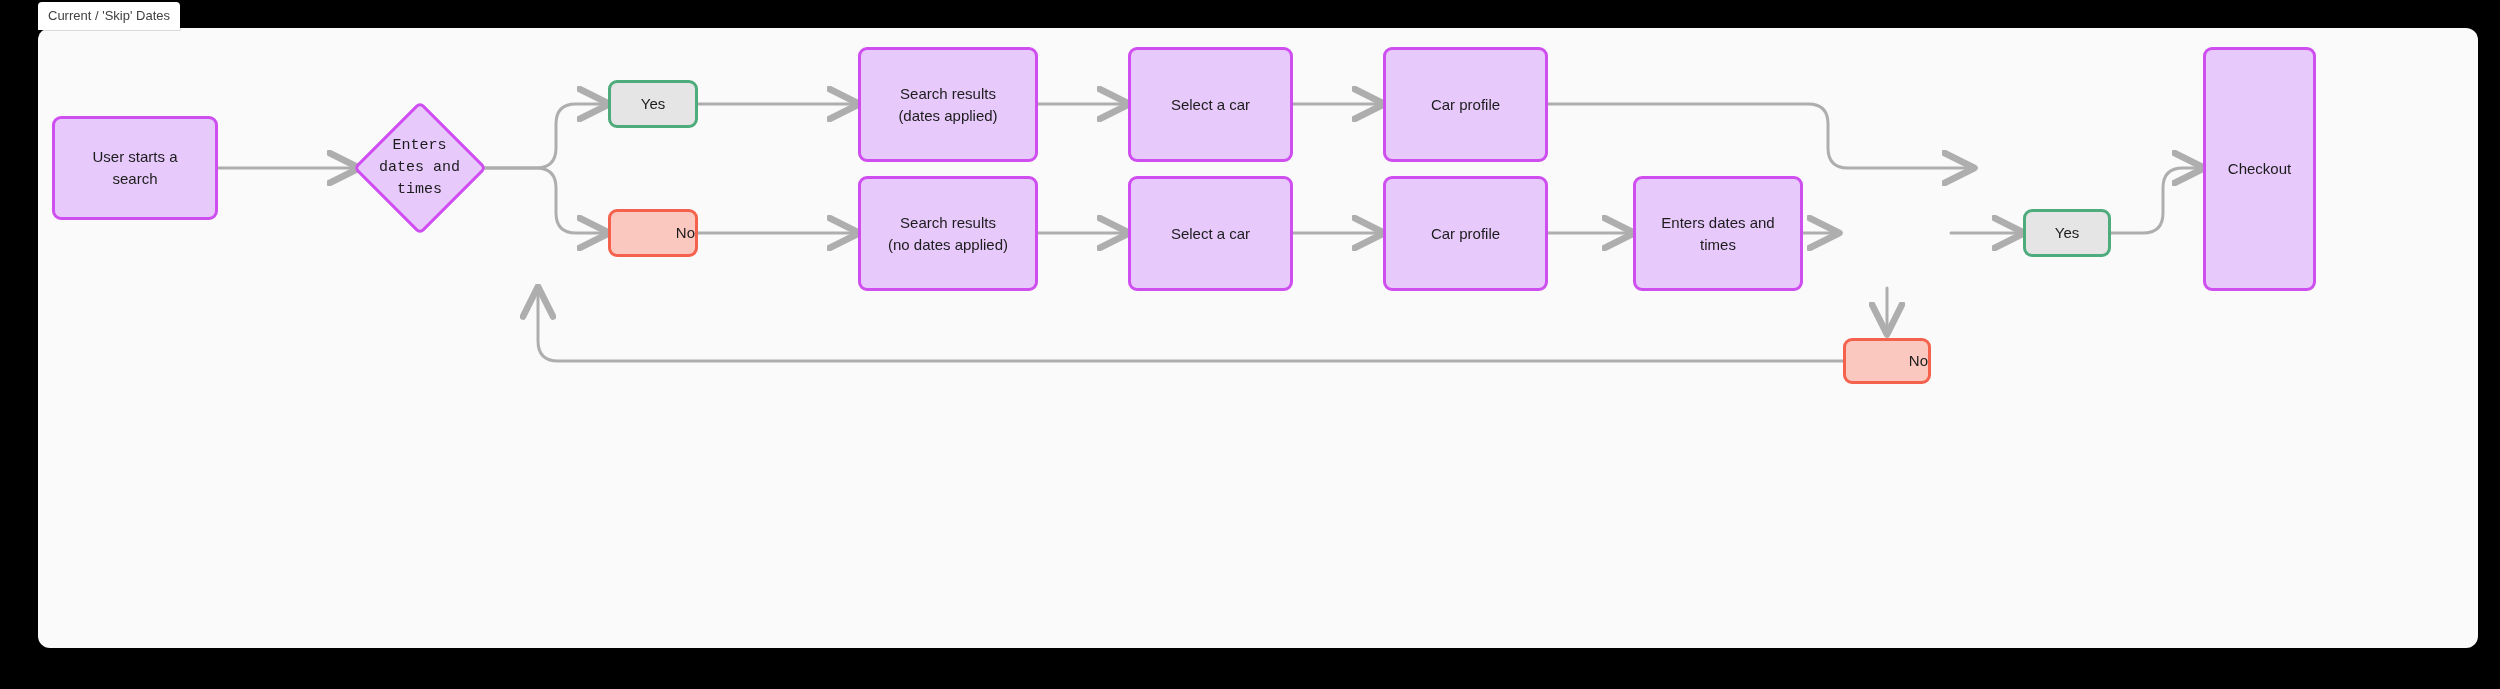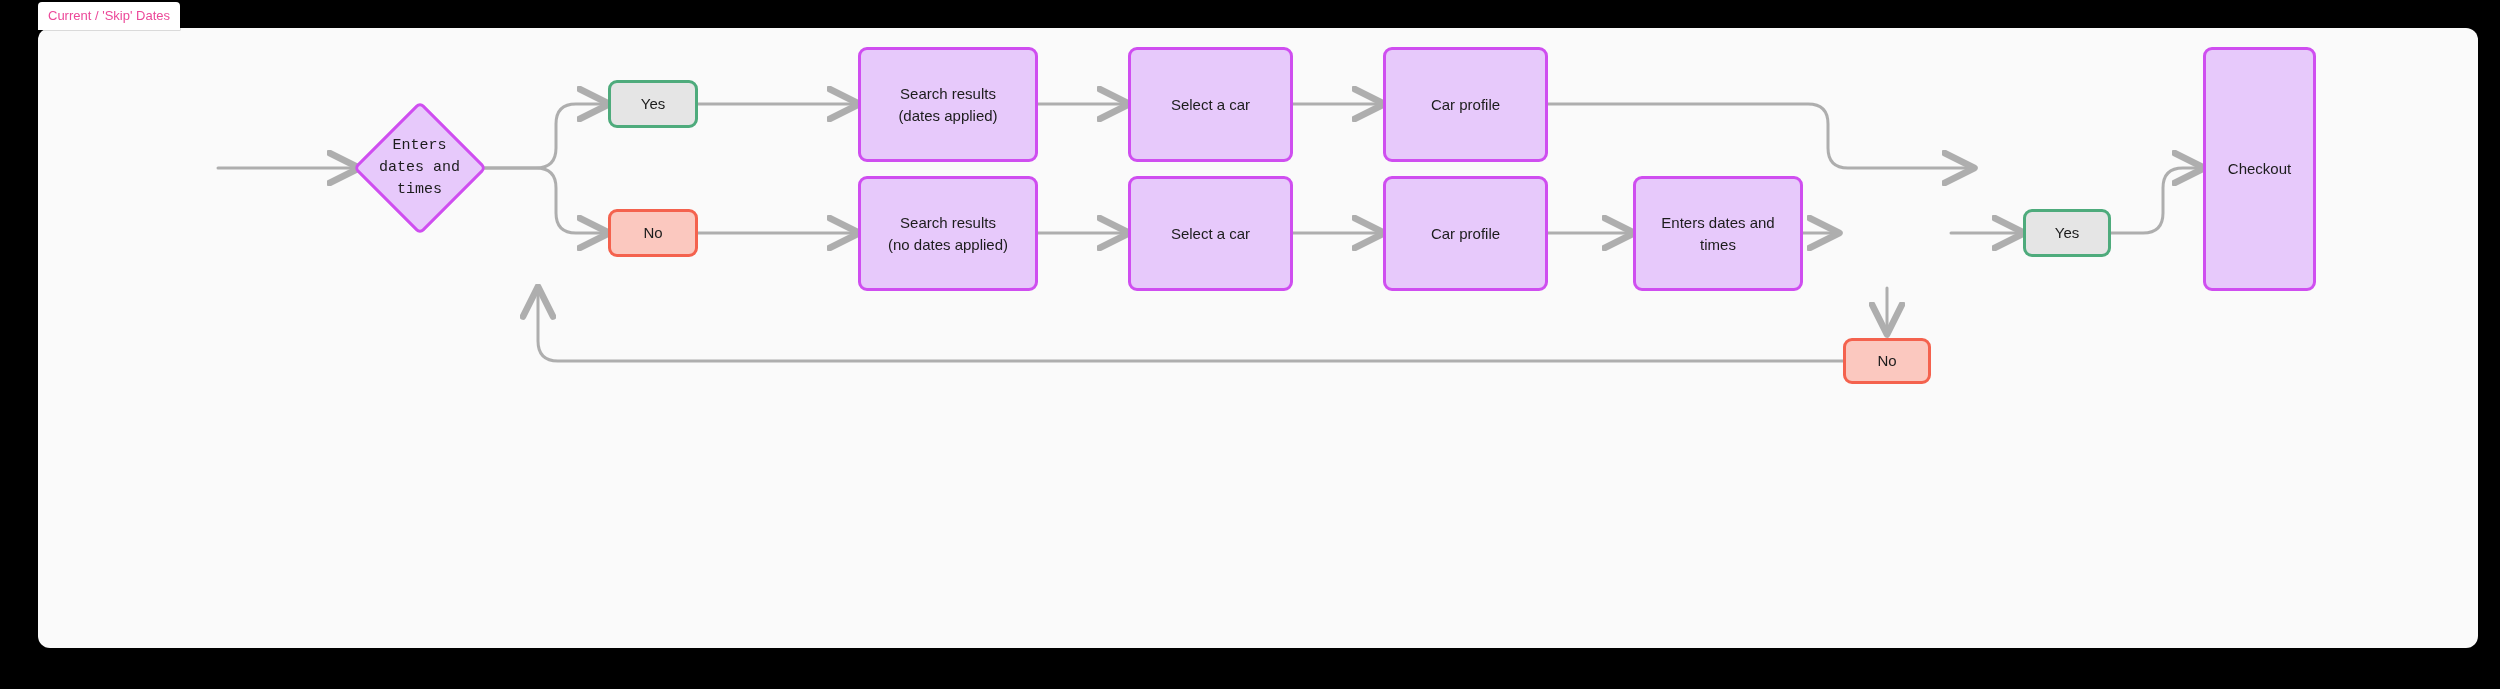--- a/index.html
+++ b/index.html
@@ -20,21 +20,21 @@
     position: absolute;
     left: 38px;
     top: 2px;
     height: 28px;
     display: flex;
     align-items: flex-end;
     z-index: 5;
   }
   .tab {
     background: #ffffff;
-    color: #ec4899;
+    color: #404040;
     font-size: 13px;
     line-height: 1;
     padding: 7px 10px 8px 10px;
     border-radius: 4px 4px 0 0;
     white-space: nowrap;
     box-shadow: 0 0 0 0.5px rgba(0,0,0,0.25);
   }
 
   
   #canvas {
@@ -78,20 +78,21 @@
   }
   .node.yes {
     background: #e5e5e5;
     border: 3px solid #4eab7c;
     border-radius: 9px;
   }
   .node.no {
     background: #fbc8bf;
     border: 3px solid #f4624e;
     border-radius: 9px;
+    justify-content: flex-end;
   }
 
   
   .node.decision {
     background: transparent;
     border: none;
     font-family: Liberation Mono, monospace;
   }
   .node.decision .dia-shape {
     position: absolute;
@@ -153,20 +154,24 @@
       <path d="M 1913 205 L 1985 205" marker-end="url(#ah)"></path>
 
       <path d="M 2073 205 L 2105 205 Q 2125 205 2125 185 L 2125 160 Q 2125 140 2145 140 L 2165 140" marker-end="url(#ah)"></path>
 
       <path d="M 1849 260 L 1849 305" marker-end="url(#ah)"></path>
 
       <path d="M 1805 333 L 520 333 Q 500 333 500 313 L 500 260" marker-end="url(#ah)"></path>
     </g>
   </svg>
 
+  <div class="node process" style="left:14px;  top:88px;  width:166px; height:104px;">
+    <span class="label">User starts a
+search</span>
+  </div>
 
   <div class="node decision" style="left:320px; top:76px;  width:123px; height:128px;">
     <span class="dia-shape" style="width:89px; height:89px;"></span>
     <span class="label">Enters
 dates and
 times</span>
   </div>
 
   <div class="node yes" style="left:570px; top:52px;  width:90px; height:48px;">
     <span class="label">Yes</span>

